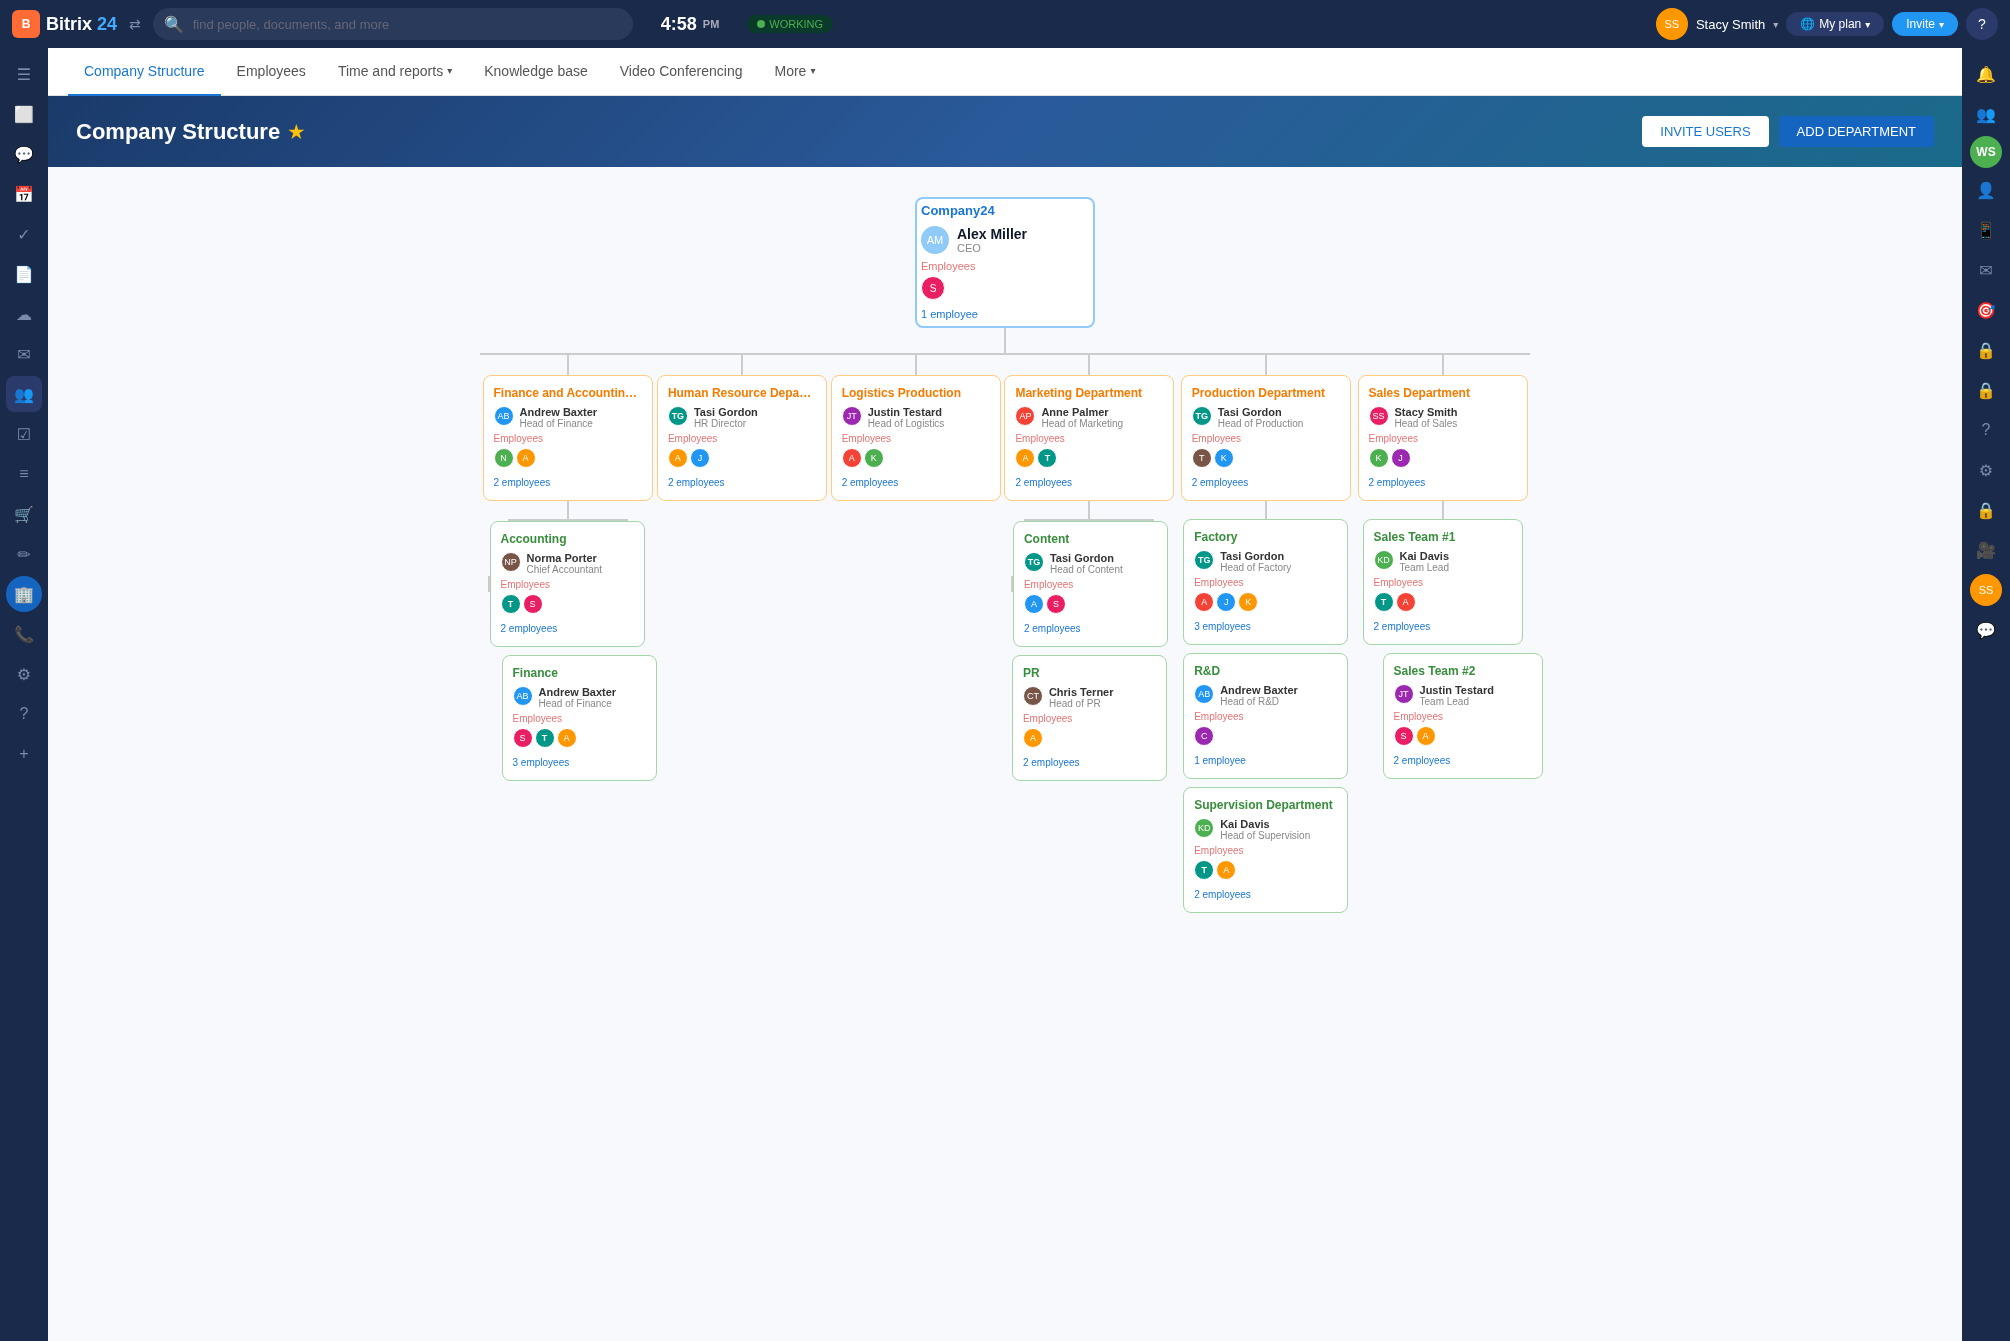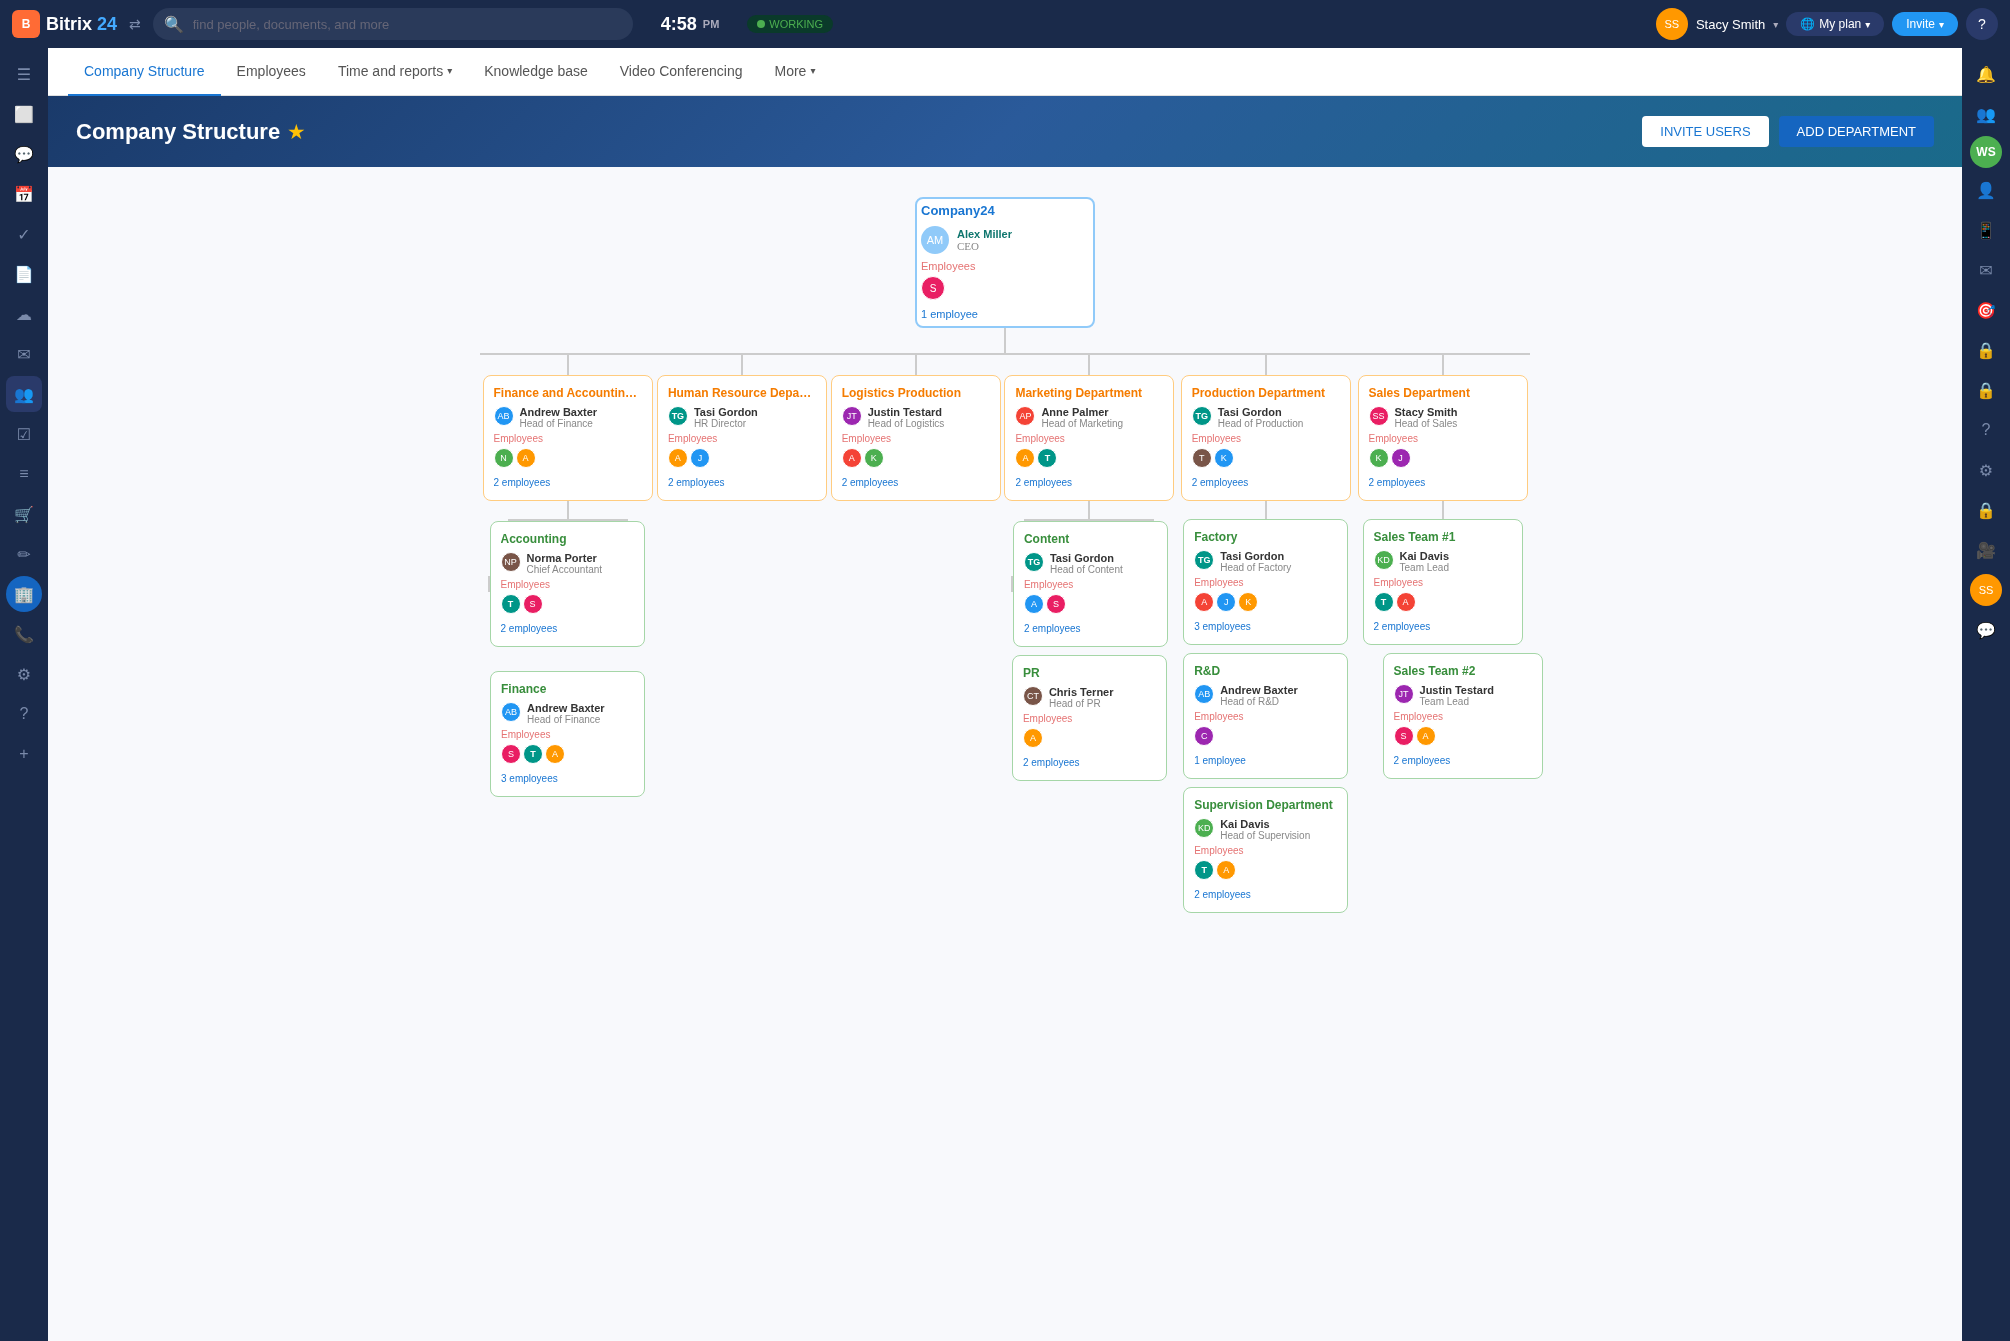--- a/index.html
+++ b/index.html
@@ -79,22 +79,22 @@
     
     .org-area { flex: 1; overflow: auto; background: #f8f9fc; padding: 30px 20px; }
 
     
     .org-chart { min-width: 1100px; }
     .root-node {
       background: #fff; border: 2px solid #90caf9; border-radius: 8px; width: 180px;
       padding: 4px; position: relative;
     }
     .root-title { color: #1976d2; font-size: 13px; font-weight: 600; margin-bottom: 8px; }
-    .person-name { font-size: 11px; font-weight: 600; color: #0f766e; }
-    .person-role { font-size: 11px; color: #888; font-family: Liberation Serif, serif; }
+    .person-name { font-size: 14px; font-weight: 600; color: #0f172a; }
+    .person-role { font-size: 11px; color: #888; }
     .employees-label { color: #e57373; font-size: 11px; margin: 6px 0 4px; }
     .emp-link { color: #1976d2; font-size: 11px; text-decoration: none; cursor: pointer; }
     .person-row { display: flex; align-items: center; gap: 8px; }
     .mini-avatar { width: 24px; height: 24px; border-radius: 50%; background: #90caf9; display: flex; align-items: center; justify-content: center; font-size: 10px; color: #fff; border: 1px solid #fff; }
 
     
     .connector-v { width: 2px; height: 30px; background: #ccc; margin: 0 auto; }
     .dept-card {
       background: #fff; border: 1px solid #ffcc80; border-radius: 8px; width: 170px;
       padding: 10px; flex-shrink: 0; position: relative;
@@ -285,21 +285,21 @@
                     <div class="dept-employees-label">Employees</div>
                     <div class="dept-avatars">
                       <div class="dept-mini-av av-teal">T</div>
                       <div class="dept-mini-av av-pink">S</div>
                     </div>
                     <a class="dept-emp-link">2 employees</a>
                   </div>
                 </div>
               </div>
 
-              <div style="margin-top:24px; display:flex; flex-direction:column; align-items:center; width:178px;">
+              <div style="margin-top:8px; display:flex; flex-direction:column; align-items:flex-end; width:178px;">
                 <div class="dept-card green" style="width:155px;">
                   <div class="dept-title green">Finance</div>
                   <div class="dept-person-row">
                     <div class="dept-mini-av av-blue">AB</div>
                     <div>
                       <div class="dept-person-name">Andrew Baxter</div>
                       <div class="dept-person-role">Head of Finance</div>
                     </div>
                   </div>
                   <div class="dept-employees-label">Employees</div>

